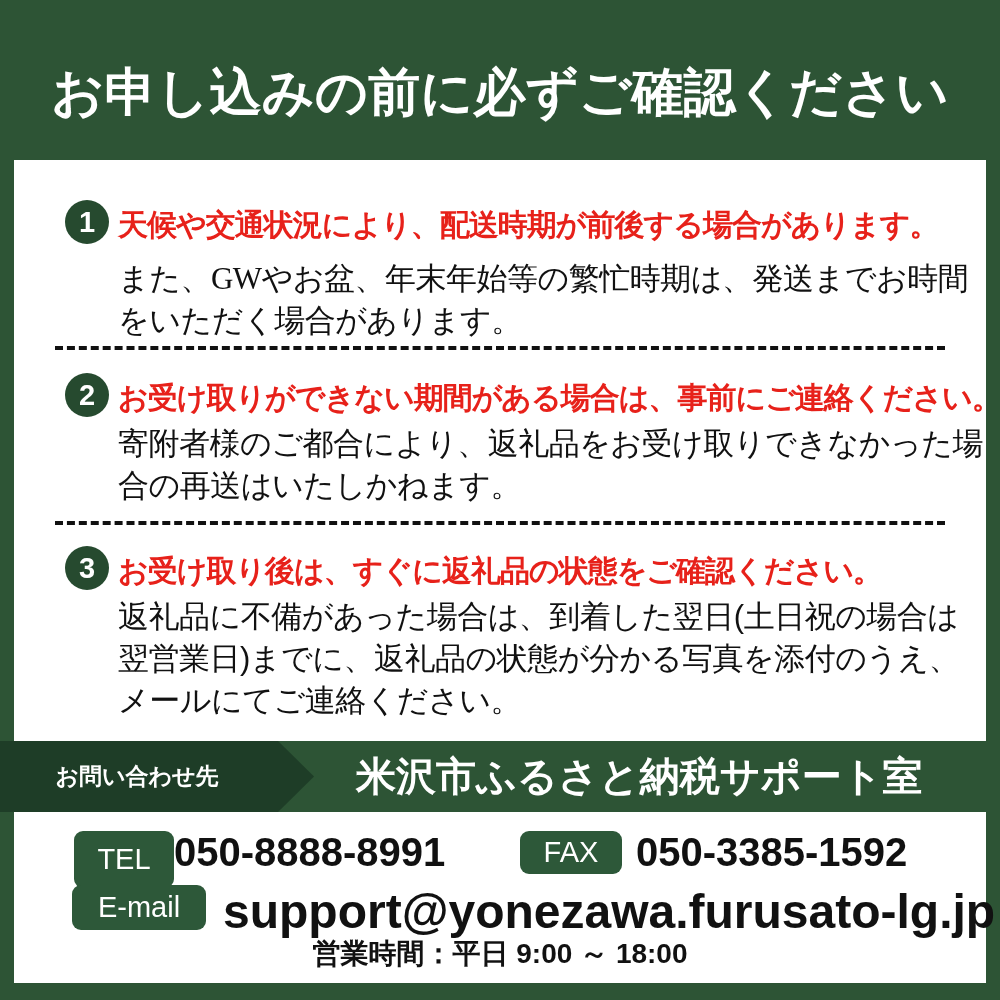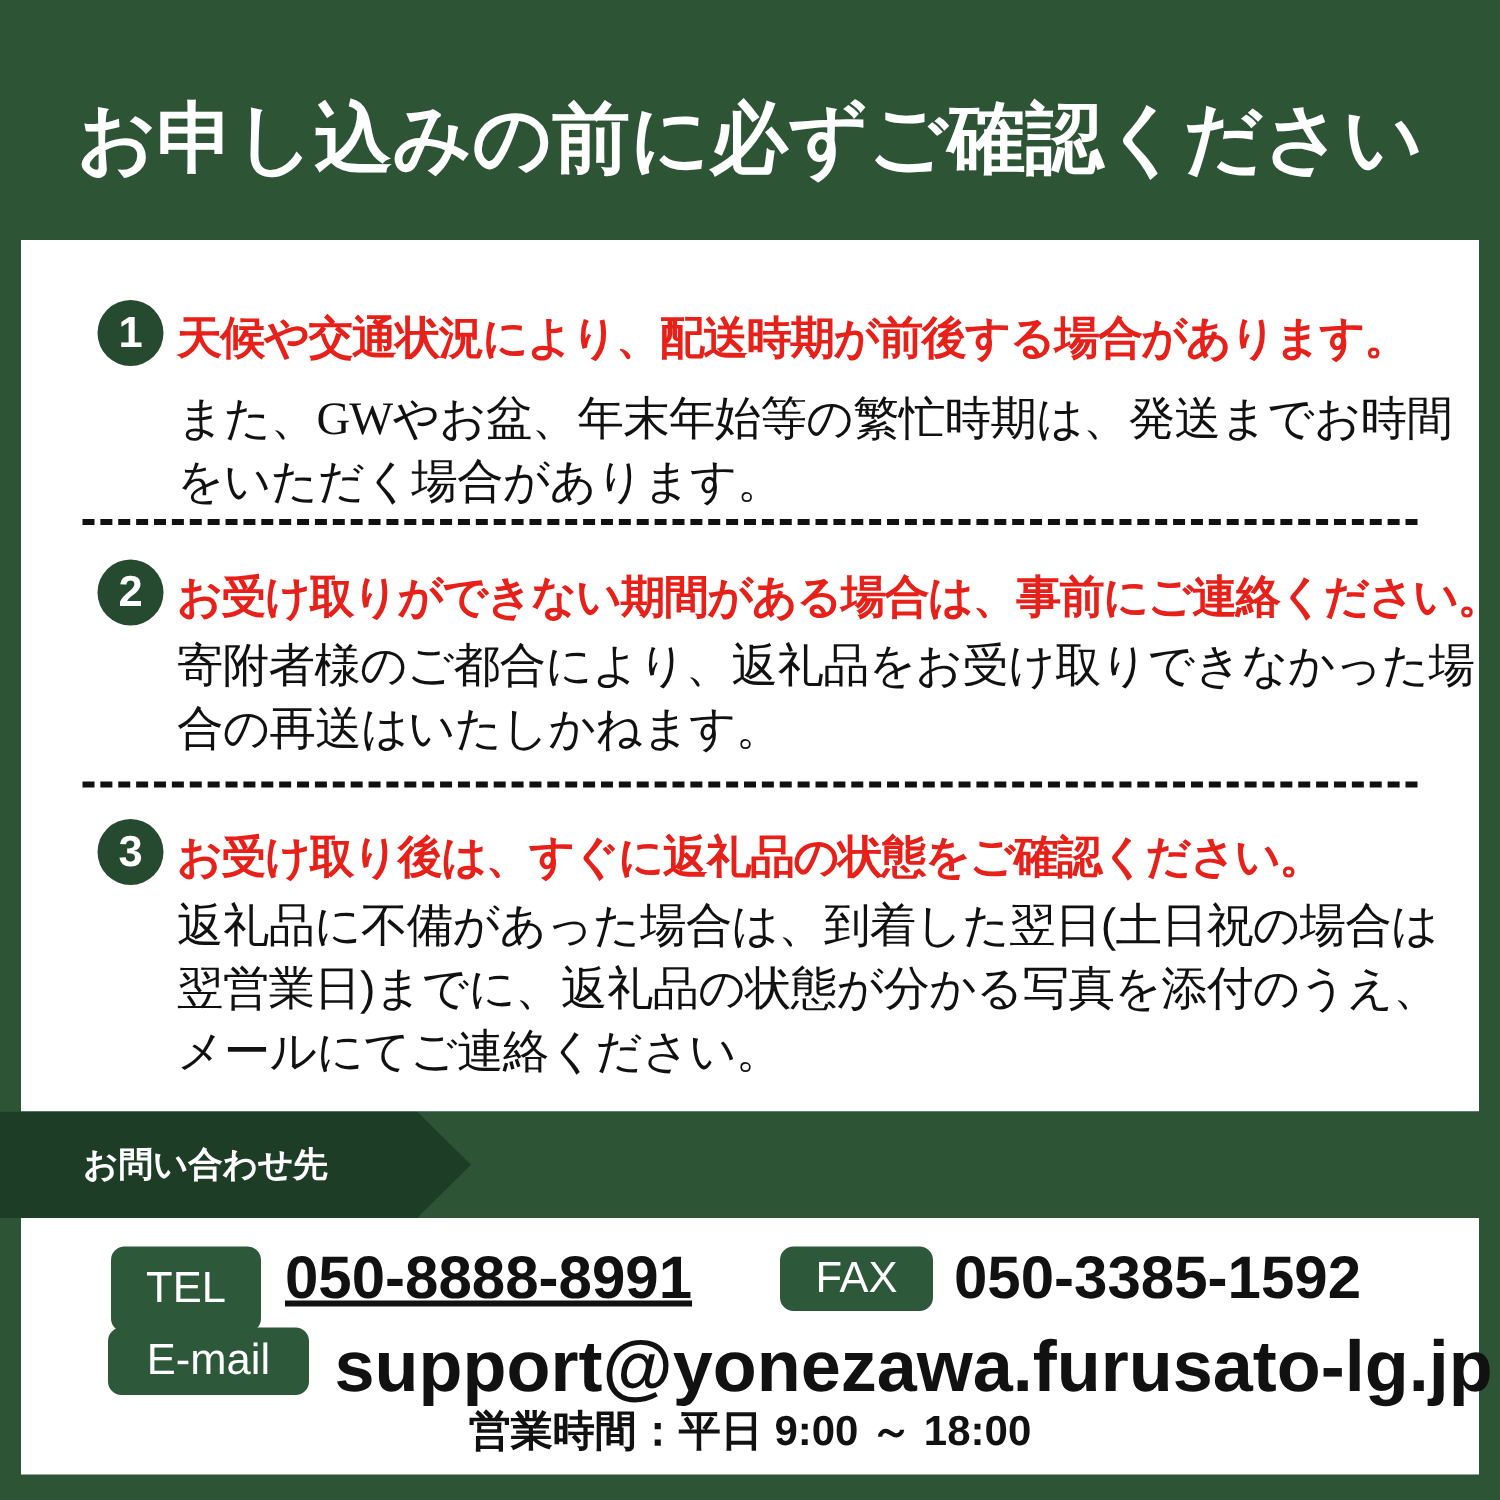--- a/index.html
+++ b/index.html
@@ -158,21 +158,21 @@
   .pill-tel  { left: 60px;  top: 19px; width: 100px; height: 57px; }
   .pill-fax  { left: 506px; top: 19px; width: 102px; height: 43px; }
   .pill-mail { left: 58px;  top: 73px; width: 134px; height: 45px; }
   .contact-number {
     position: absolute;
     color: #111111;
     font-size: 40px;
     font-weight: bold;
     white-space: nowrap;
   }
-  .tel-number  { left: 176px; top: 18px; text-decoration: underline; }
+  .tel-number  { left: 160px; top: 18px; }
   .fax-number  { left: 622px; top: 18px; }
   .mail-value  { left: 209px; top: 72px; font-size: 48px; }
   .hours-line {
     position: absolute;
     left: 0; top: 123px;
     width: 972px;
     text-align: center;
     color: #111111;
     font-size: 28px;
     font-weight: 600;
@@ -213,20 +213,21 @@
 翌営業日)までに、返礼品の状態が分かる写真を添付のうえ、
 メールにてご連絡ください。</div>
   </div>
 
 </div>
 
 <div class="contact-band">
   <div class="contact-arrow">
     <span class="contact-arrow-label">お問い合わせ先</span>
   </div>
+  <div class="contact-band-title">米沢市ふるさと納税サポート室</div>
 </div>
 
 <div class="contact-area">
   <div class="pill pill-tel">TEL</div>
   <div class="contact-number tel-number">050-8888-8991</div>
 
   <div class="pill pill-fax">FAX</div>
   <div class="contact-number fax-number">050-3385-1592</div>
 
   <div class="pill pill-mail">E-mail</div>

